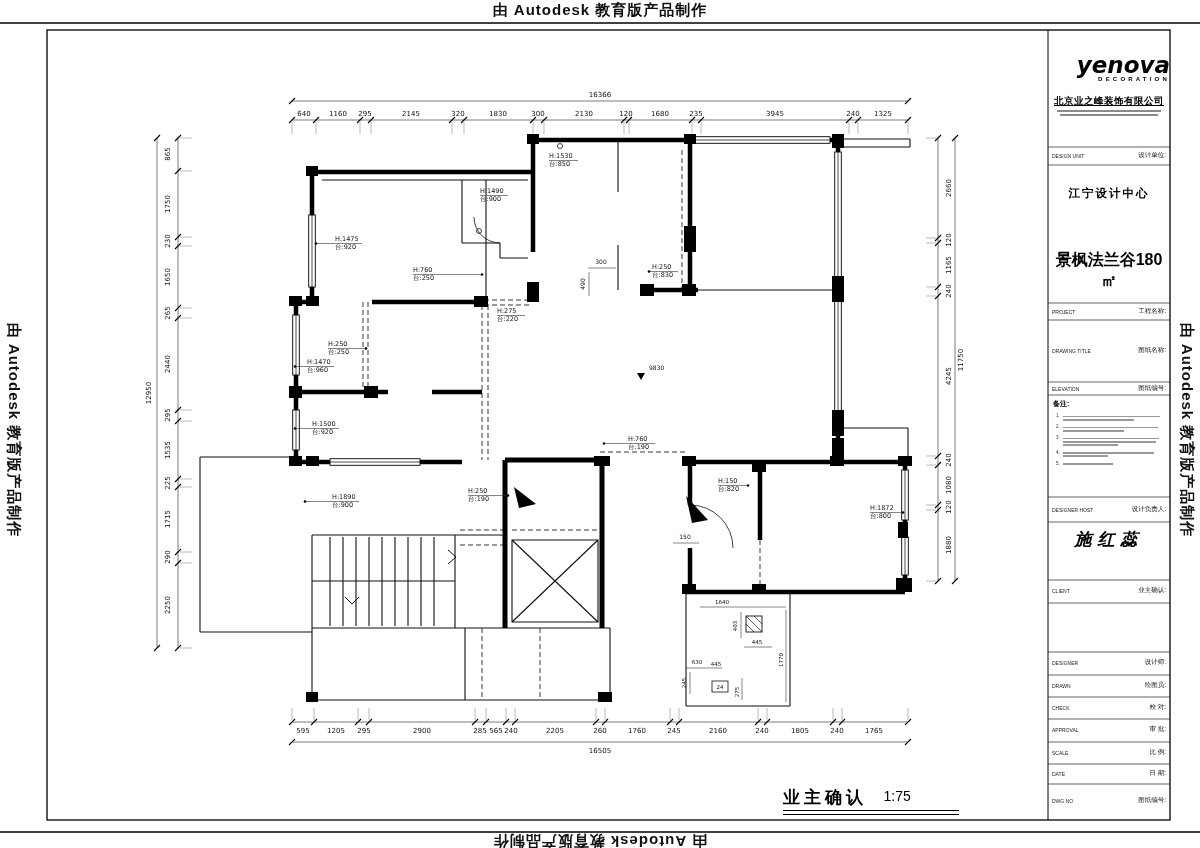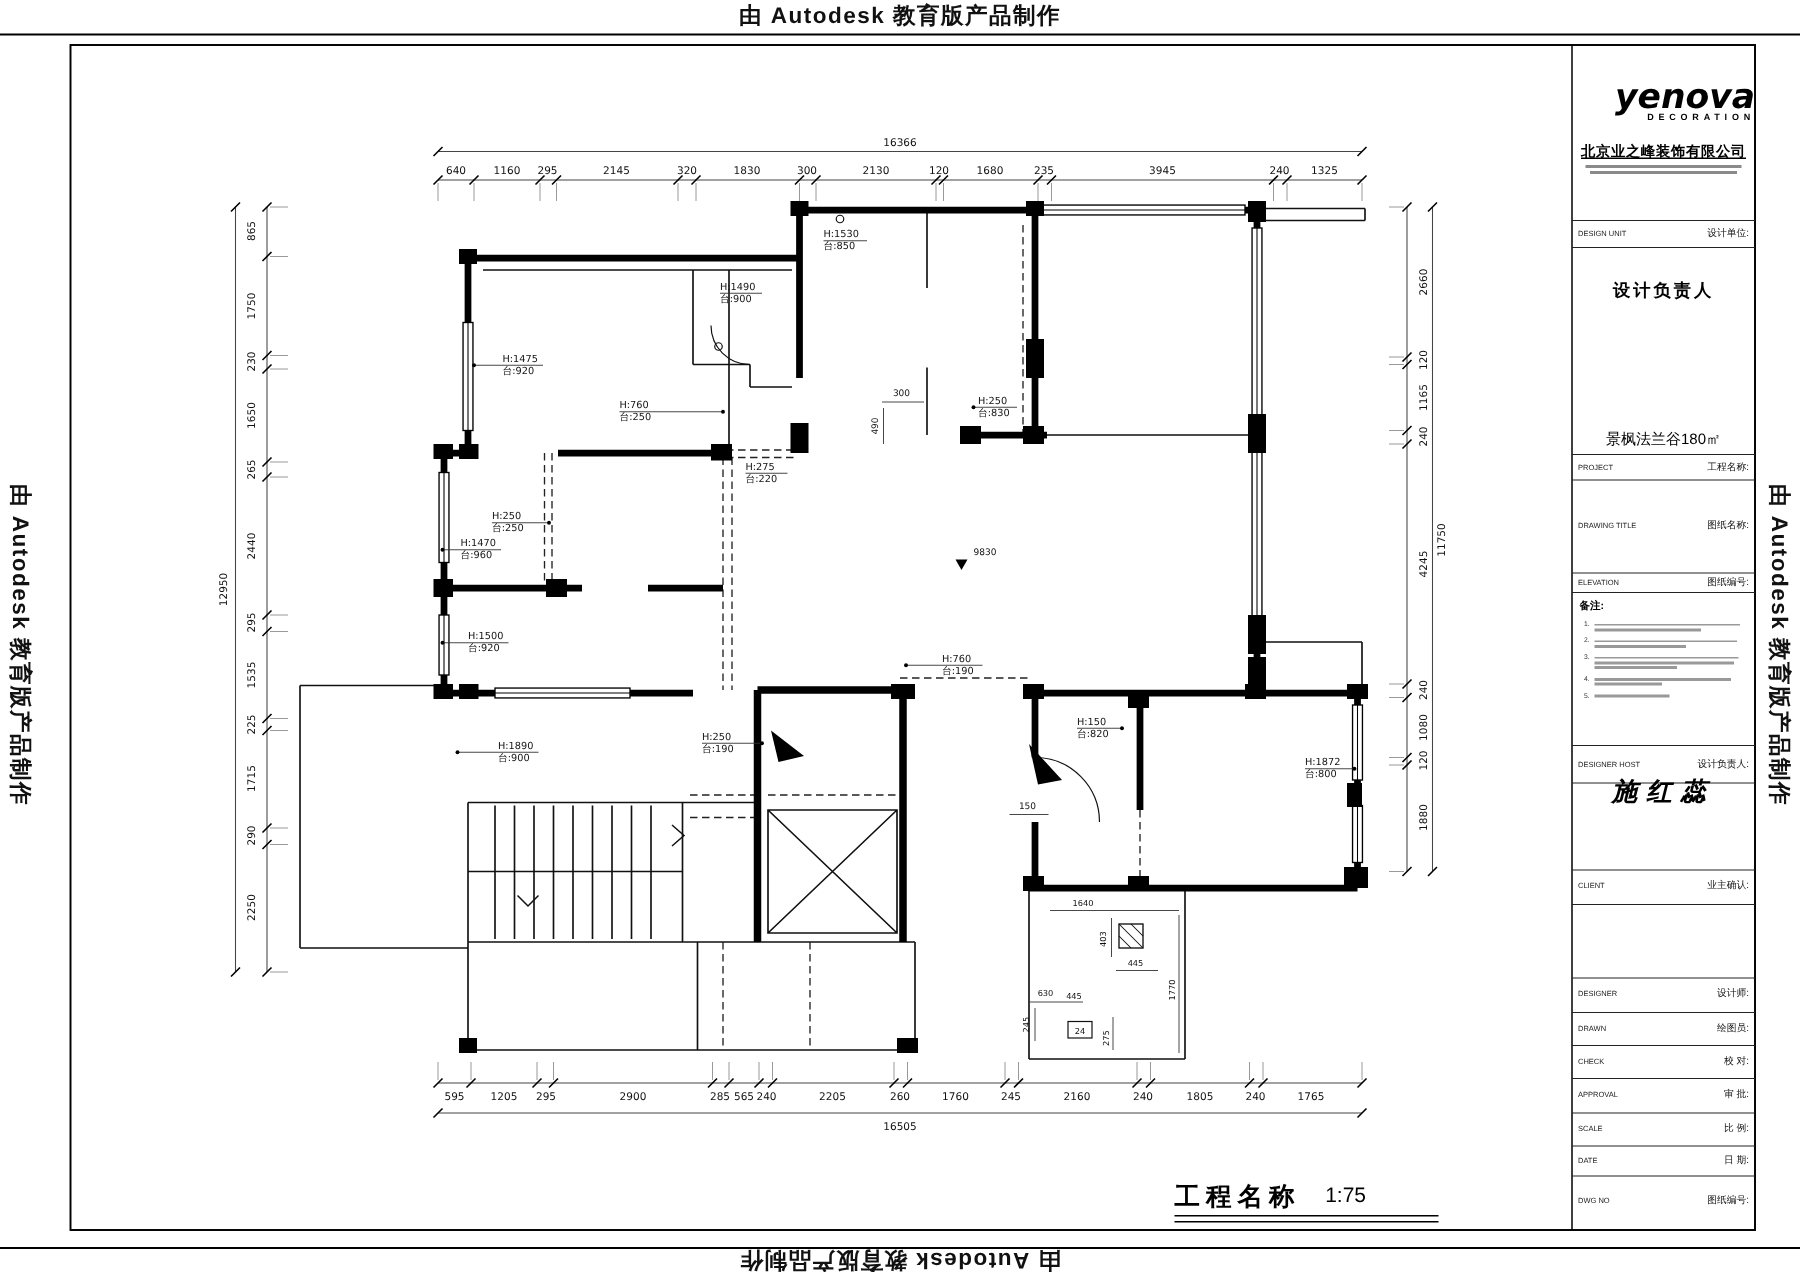--- a/index.html
+++ b/index.html
@@ -23,21 +23,21 @@
   .tb-text{position:absolute;left:1048px;width:122px;}
   .tb-en{font-size:5px;color:#222;}
   .tb-cn{font-size:6.5px;color:#111;}
   .tb-row{position:absolute;left:1052px;width:114px;display:flex;justify-content:space-between;align-items:center;}
   .bar{height:2.2px;background:#8a8a8a;margin:2px auto;}
   .nbar{height:1.8px;background:#999;margin:1.5px 0;}
   .logo-yenova{font-size:23px;font-weight:800;font-style:italic;letter-spacing:0;font-family:"DejaVu Sans",sans-serif;}
   .logo-sub{font-size:6px;font-weight:700;letter-spacing:3.2px;margin-top:-2px;}
   .company{font-size:9.5px;font-weight:700;letter-spacing:.5px;text-decoration:underline;}
   .center-name{font-size:11.5px;font-weight:600;letter-spacing:2px;}
-  .proj-name{font-size:10px;font-weight:400;margin-top:36px;}
+  .proj-name{font-size:16px;font-weight:700;}
   .notes-title{font-size:7px;font-weight:700;}
   .note-item{display:flex;gap:3px;margin:3px 6px 3px 8px;}
   .note-num{font-size:4.5px;line-height:4px;color:#333;}
   .note-bars{flex:1;}
   .signature{font-family:"DejaVu Serif","Liberation Serif",serif;font-style:italic;font-weight:700;font-size:17px;letter-spacing:6px;}
   .plot-title{left:783px;top:786px;width:182px;text-align:left;}
   .plot-title-main{font-size:17px;font-weight:600;letter-spacing:4px;display:inline-block;}
   .plot-title-scale{font-size:14px;display:inline-block;margin-left:12px;vertical-align:2px;}
   .plot-underline1{left:783px;top:810px;width:176px;border-top:1.6px solid #000;}
   .plot-underline2{left:783px;top:813.5px;width:176px;border-top:.8px solid #000;}
@@ -455,21 +455,21 @@
 <div class="abs tb-text" style="top:108px;">
   <div class="bar" style="width:104px;"></div>
   <div class="bar" style="width:98px;"></div>
 </div>
 
 <div class="tb-row" style="top:151px;">
   <span class="tb-en">DESIGN UNIT</span>
   <span class="tb-cn">设计单位:</span>
 </div>
 
-<div class="abs tb-text ctr center-name" style="top:186px;">设计负责人</div>
+<div class="abs tb-text ctr center-name" style="top:186px;">江宁设计中心</div>
 <div class="abs tb-text ctr proj-name" style="top:250px;">景枫法兰谷180㎡</div>
 
 <div class="tb-row" style="top:307px;">
   <span class="tb-en">PROJECT</span>
   <span class="tb-cn">工程名称:</span>
 </div>
 <div class="tb-row" style="top:346px;">
   <span class="tb-en">DRAWING TITLE</span>
   <span class="tb-cn">图纸名称:</span>
 </div>
@@ -515,21 +515,21 @@
         <span class="nbar" style="display:block;width:50%;"></span>
       </span>
   </div>
 </div>
 
 <div class="tb-row" style="top:505px;">
   <span class="tb-en">DESIGNER HOST</span>
   <span class="tb-cn">设计负责人:</span>
 </div>
 
-<div class="abs tb-text ctr signature" style="top:516px;">施红蕊</div>
+<div class="abs tb-text ctr signature" style="top:528px;">施红蕊</div>
 
 <div class="tb-row" style="top:586px;">
   <span class="tb-en">CLIENT</span>
   <span class="tb-cn">业主确认:</span>
 </div>
 
 <div class="tb-row" style="top:658px;">
   <span class="tb-en">DESIGNER</span>
   <span class="tb-cn">设计师:</span>
 </div>
@@ -552,17 +552,17 @@
 <div class="tb-row" style="top:769px;">
   <span class="tb-en">DATE</span>
   <span class="tb-cn">日 期:</span>
 </div>
 <div class="tb-row" style="top:796px;">
   <span class="tb-en">DWG NO</span>
   <span class="tb-cn">图纸编号:</span>
 </div>
 
 <div class="abs plot-title">
-  <span class="plot-title-main">工程名称</span>
+  <span class="plot-title-main">业主确认</span>
   <span class="plot-title-scale">1:75</span>
 </div>
 <div class="abs plot-underline1"></div>
 <div class="abs plot-underline2"></div>
 
 </body></html>

